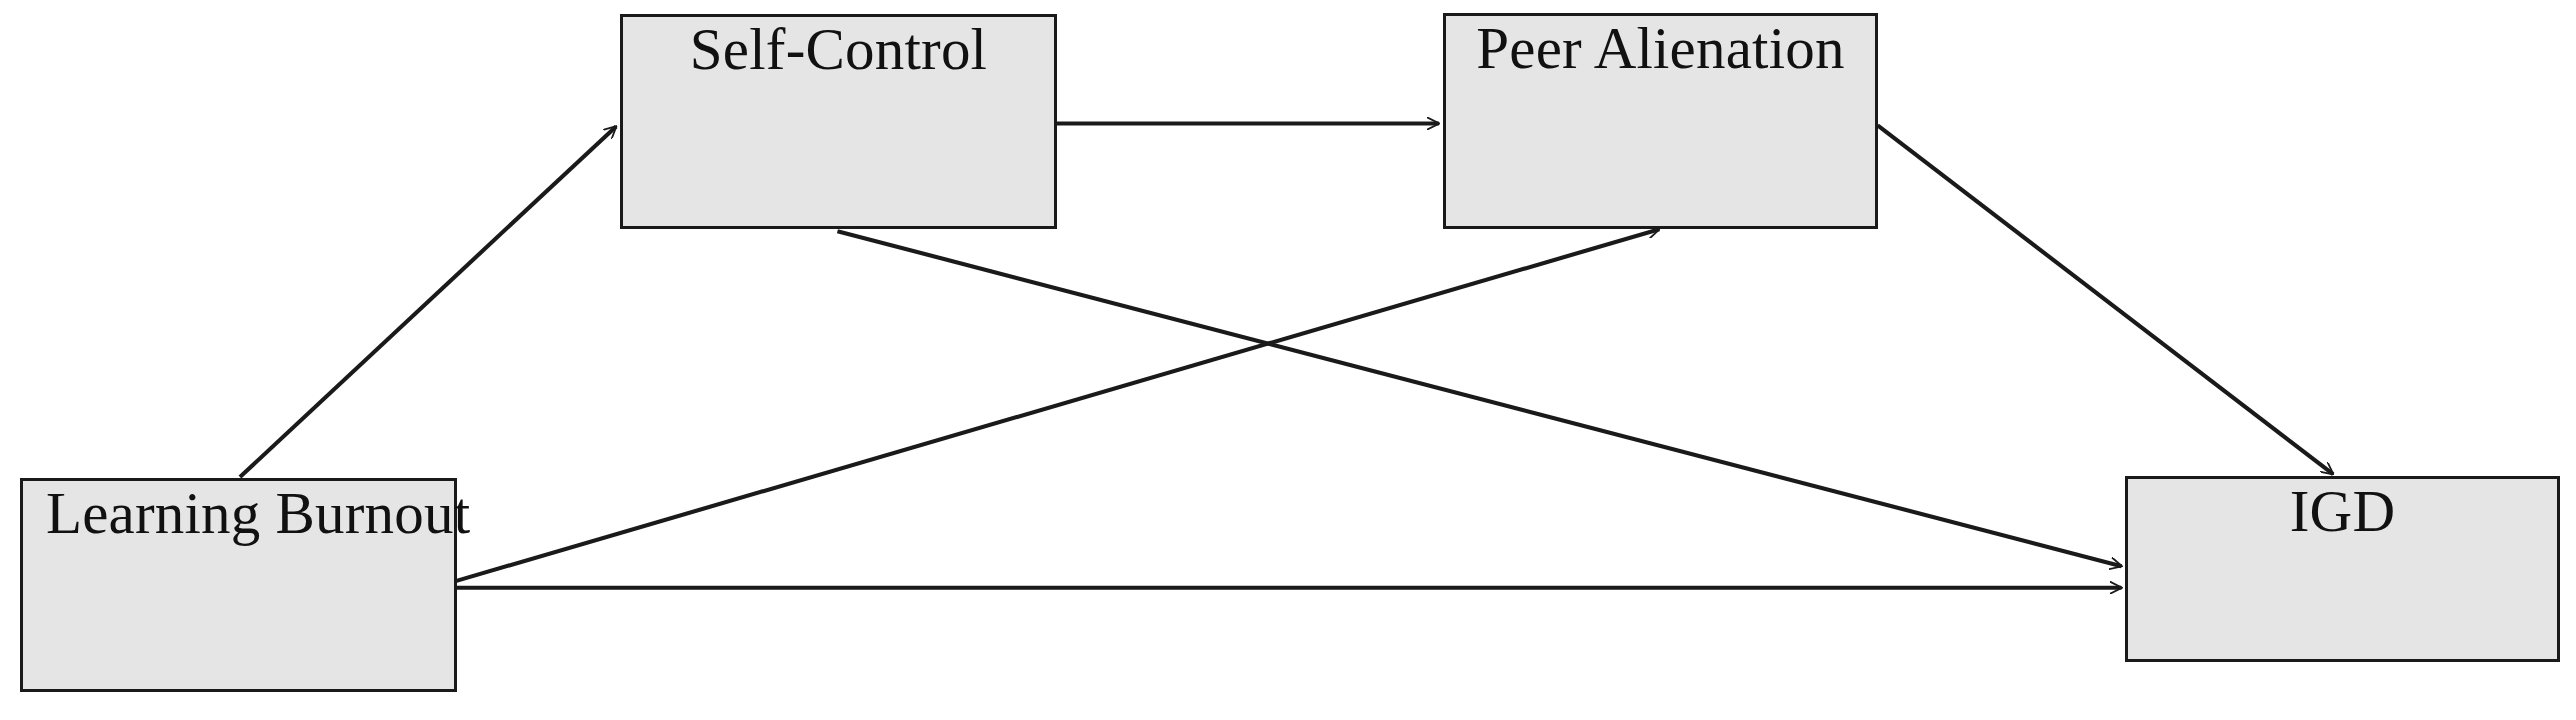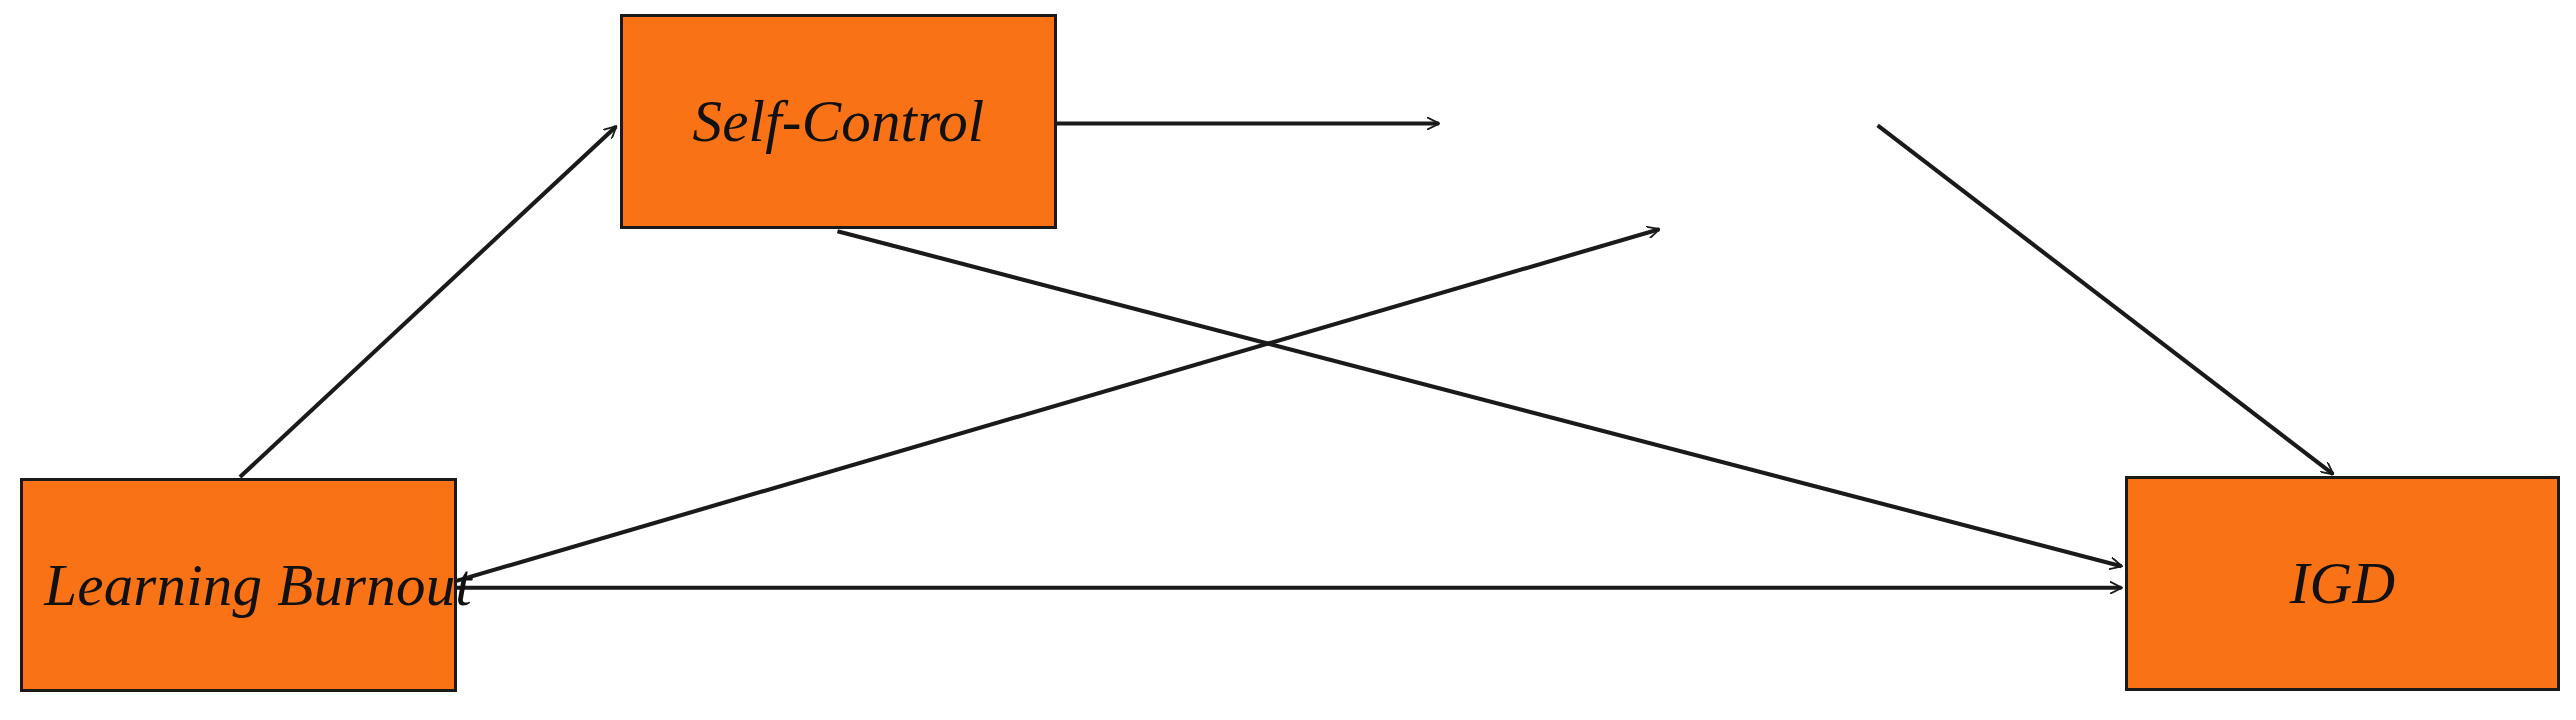--- a/index.html
+++ b/index.html
@@ -22,26 +22,25 @@
     left: 0;
     top: 0;
     width: 2576px;
     height: 721px;
     pointer-events: none;
   }
   .node {
     position: absolute;
     box-sizing: border-box;
     border: 3.9px solid #1a1a1a;
-    background: #f97316;
+    background: #e5e5e5;
     display: flex;
-    align-items: center;
+    align-items: flex-start;
     justify-content: center;
     z-index: 2;
-    font-style: italic;
   }
   .node-label {
     font-family: "Liberation Serif", "DejaVu Serif", serif;
     font-size: 59px;
     line-height: 1.1;
     color: #111111;
     letter-spacing: 0.2px;
     white-space: nowrap;
     text-align: center;
   }
@@ -72,19 +71,22 @@
   </svg>
 
   <div class="node" id="node-learning-burnout" style="left: 19.6px; top: 478px; width: 437px; height: 214px; padding-left: 40px;">
     <span class="node-label">Learning Burnout</span>
   </div>
 
   <div class="node" id="node-self-control" style="left: 620px; top: 13.7px; width: 437px; height: 215px;">
     <span class="node-label">Self-Control</span>
   </div>
 
+  <div class="node" id="node-peer-alienation" style="left: 1443px; top: 12.7px; width: 435px; height: 216px;">
+    <span class="node-label">Peer Alienation</span>
+  </div>
 
-  <div class="node" id="node-igd" style="left: 2125px; top: 476px; width: 435px; height: 215px;">
+  <div class="node" id="node-igd" style="left: 2125px; top: 476px; width: 435px; height: 186px;">
     <span class="node-label">IGD</span>
   </div>
 
 </div>
 
 
 </body></html>

